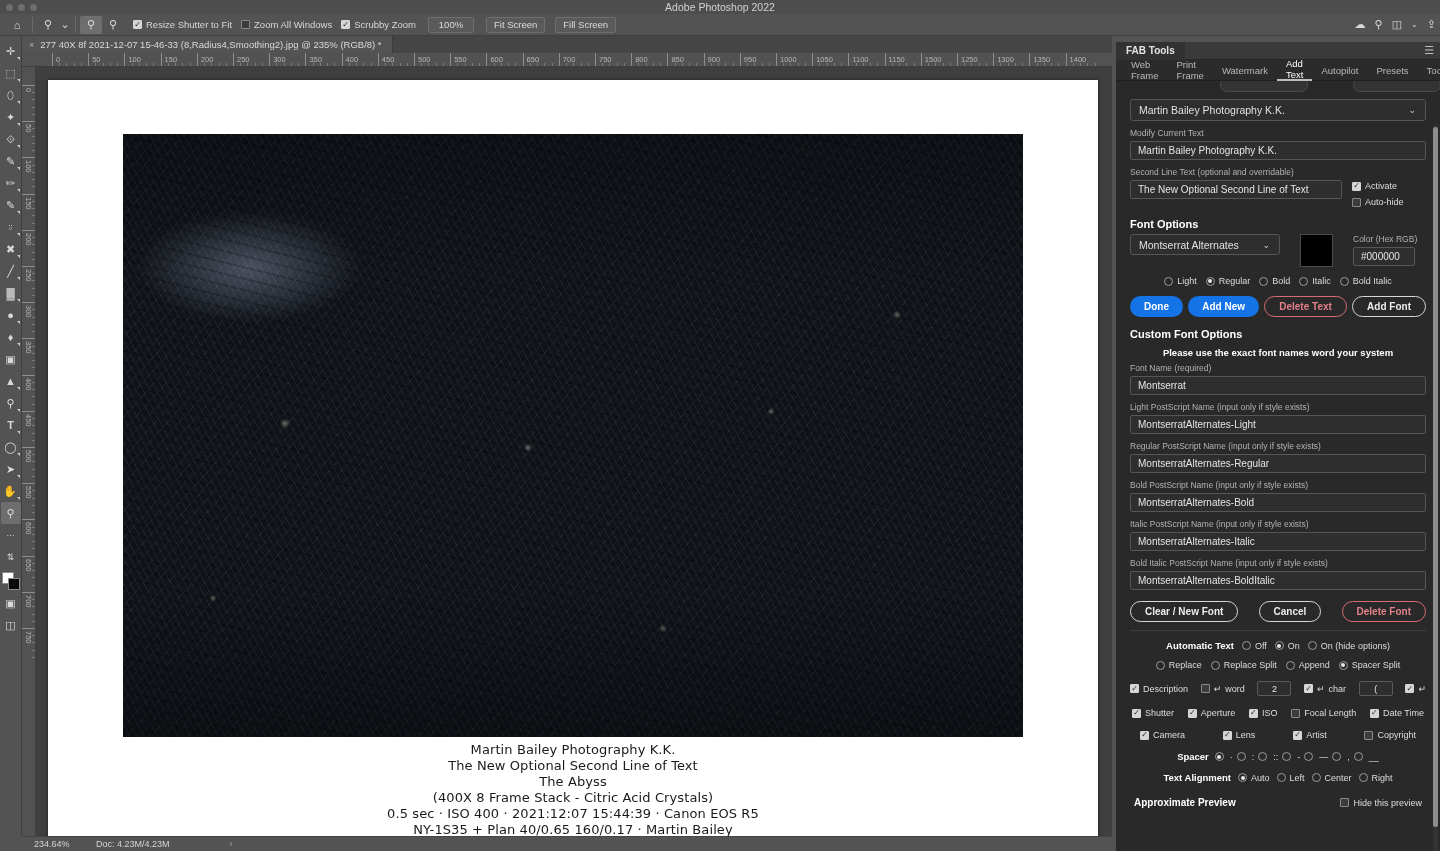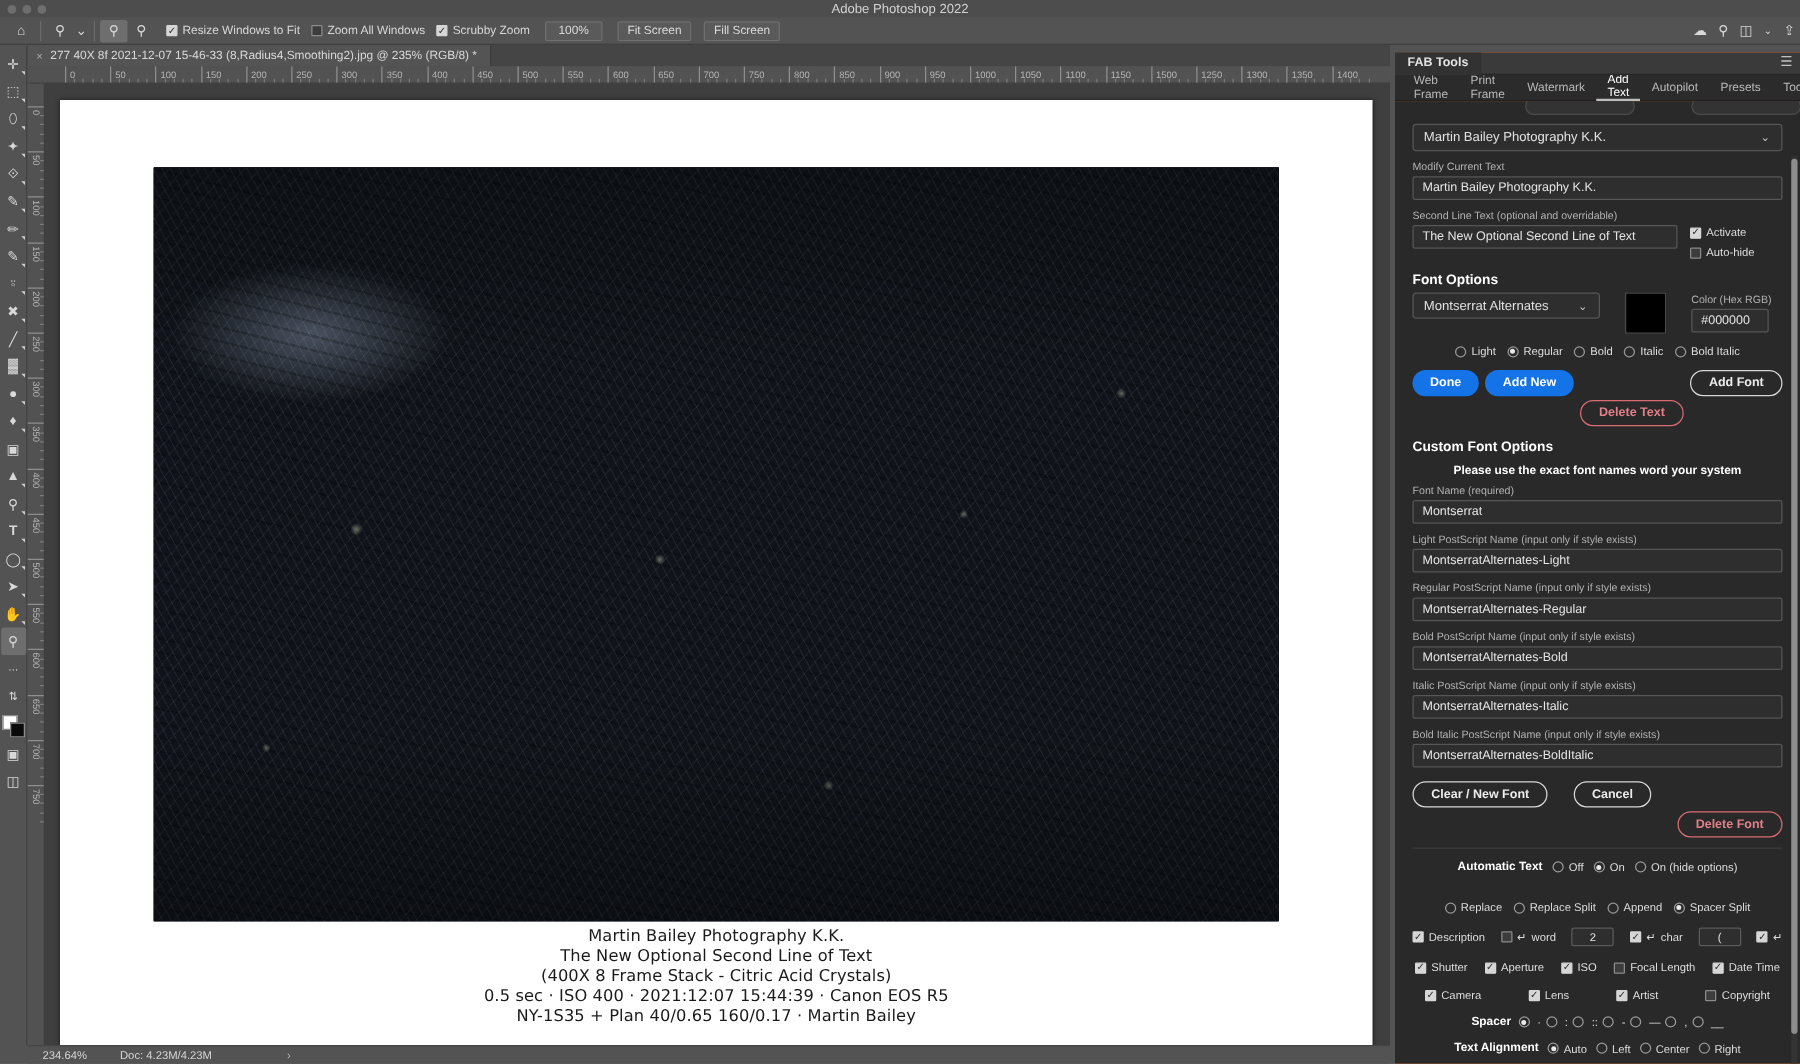--- a/index.html
+++ b/index.html
@@ -170,21 +170,21 @@
   .radio { width:9px; height:9px; border-radius:50%; border:1px solid #9a9a9a;
            display:inline-flex; align-items:center; justify-content:center; flex:none; }
   .radio.on::after { content:""; width:4px; height:4px; border-radius:50%; background:#e9e9e9; }
   .ritem { display:flex; align-items:center; gap:4px; font-size:9px; color:#dcdcdc; }
 
   .pill {
     height:21px; border-radius:11px; display:flex; align-items:center; justify-content:center;
     font-size:10px; font-weight:bold; padding:0 14px;
   }
   .pill.blue { background:#1473e6; color:#fff; }
-  .pill.red { border:1px solid #d96b73; color:#e28089; background:transparent;margin-top:24px; }
+  .pill.red { border:1px solid #d96b73; color:#e28089; background:transparent; }
   .pill.ghost { border:1px solid #d8d8d8; color:#ececec; background:transparent; }
   .bold { font-weight:bold; }
   .hint { font-size:9.5px; color:#ffffff; font-weight:bold; text-align:center; margin:7px 0 5px; }
 
   .chk-item { display:flex; align-items:center; gap:4px; font-size:9px; color:#dedede; }
   .smallbox {
     height:15px; min-width:34px; background:#2e2e2e; border:1px solid #5a5a5a;
     border-radius:2px; display:flex; align-items:center; justify-content:center;
     font-size:9px; color:#e4e4e4; padding:0 6px;
   }
@@ -214,21 +214,21 @@
   <div class="optionsbar">
     <div class="ob-icon">⌂</div>
     <div class="ob-sep"></div>
     <div class="ob-icon">⚲</div>
     <div class="ob-icon" style="width:12px">⌄</div>
     <div class="ob-sep"></div>
     <div class="ob-icon ob-zoombtn">⚲</div>
     <div class="ob-icon">⚲</div>
     <div class="ob-chk">
       <span class="cbx on">✓</span>
-      <span>Resize Windows to Fit</span>
+      <span>Resize Shutter to Fit</span>
     </div>
     <div class="ob-chk">
       <span class="cbx"></span>
       <span>Zoom All Windows</span>
     </div>
     <div class="ob-chk">
       <span class="cbx on">✓</span>
       <span>Scrubby Zoom</span>
     </div>
     <div class="ob-btn" style="margin-left:12px;min-width:46px;justify-content:center">100%</div>
@@ -626,20 +626,21 @@
             radial-gradient(circle 6px at 45% 52%, rgba(230,240,200,.8), transparent 70%),
             radial-gradient(circle 5px at 72% 46%, rgba(225,235,195,.75), transparent 70%),
             radial-gradient(circle 6px at 86% 30%, rgba(235,242,215,.7), transparent 70%),
             radial-gradient(circle 5px at 10% 77%, rgba(225,238,205,.7), transparent 70%),
             radial-gradient(circle 6px at 60% 82%, rgba(220,234,195,.7), transparent 70%)"></div>
         <div class="lyr" style="background:linear-gradient(180deg, rgba(0,0,0,.25), rgba(0,0,0,0) 25%, rgba(0,0,0,0) 75%, rgba(0,0,0,.3))"></div>
       </div>
       <div class="caption">
         <div>Martin Bailey Photography K.K.</div>
         <div>The New Optional Second Line of Text</div>
+        <div>The Abyss</div>
         <div>(400X 8 Frame Stack - Citric Acid Crystals)</div>
         <div>0.5 sec · ISO 400 · 2021:12:07 15:44:39 · Canon EOS R5</div>
         <div>NY-1S35 + Plan 40/0.65 160/0.17 · Martin Bailey</div>
       </div>
     </div>
   </div>
 
   <div class="statusbar">
     <span class="zoomval">234.64%</span>
     <span class="docinfo">Doc: 4.23M/4.23M</span>
@@ -782,21 +783,21 @@
           <span class="ritem">
               <i class="radio on"></i>
               <span>On</span>
             </span>
           <span class="ritem">
               <i class="radio"></i>
               <span>On (hide options)</span>
             </span>
         </div>
 
-        <div class="row" style="gap:9px; justify-content:center; margin-top:22px">
+        <div class="row" style="gap:9px; justify-content:center; margin-top:9px">
           <span class="ritem">
               <i class="radio"></i>
               <span>Replace</span>
             </span>
           <span class="ritem">
               <i class="radio"></i>
               <span>Replace Split</span>
             </span>
           <span class="ritem">
               <i class="radio"></i>

